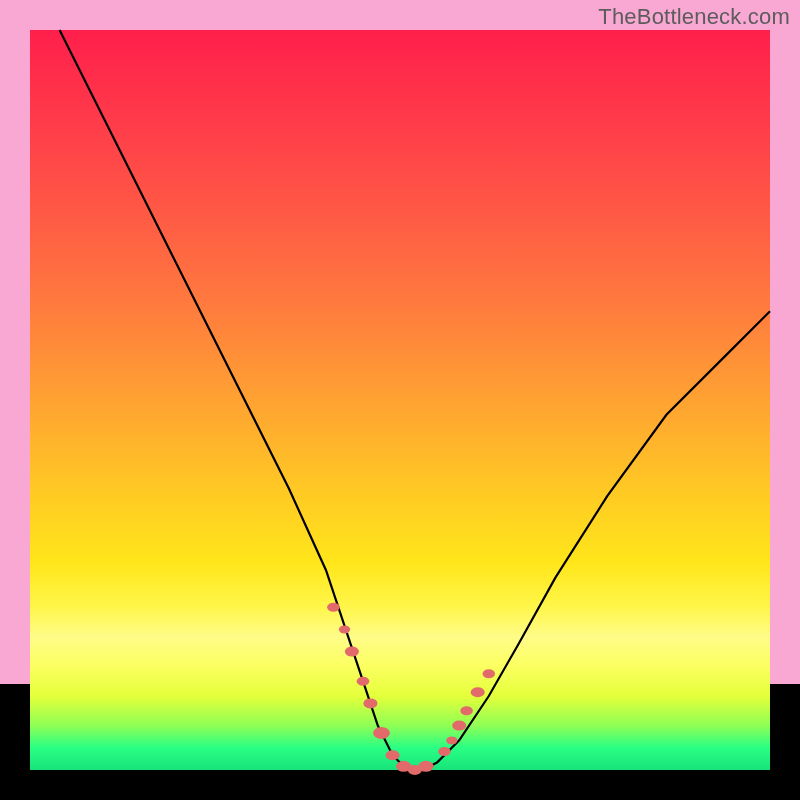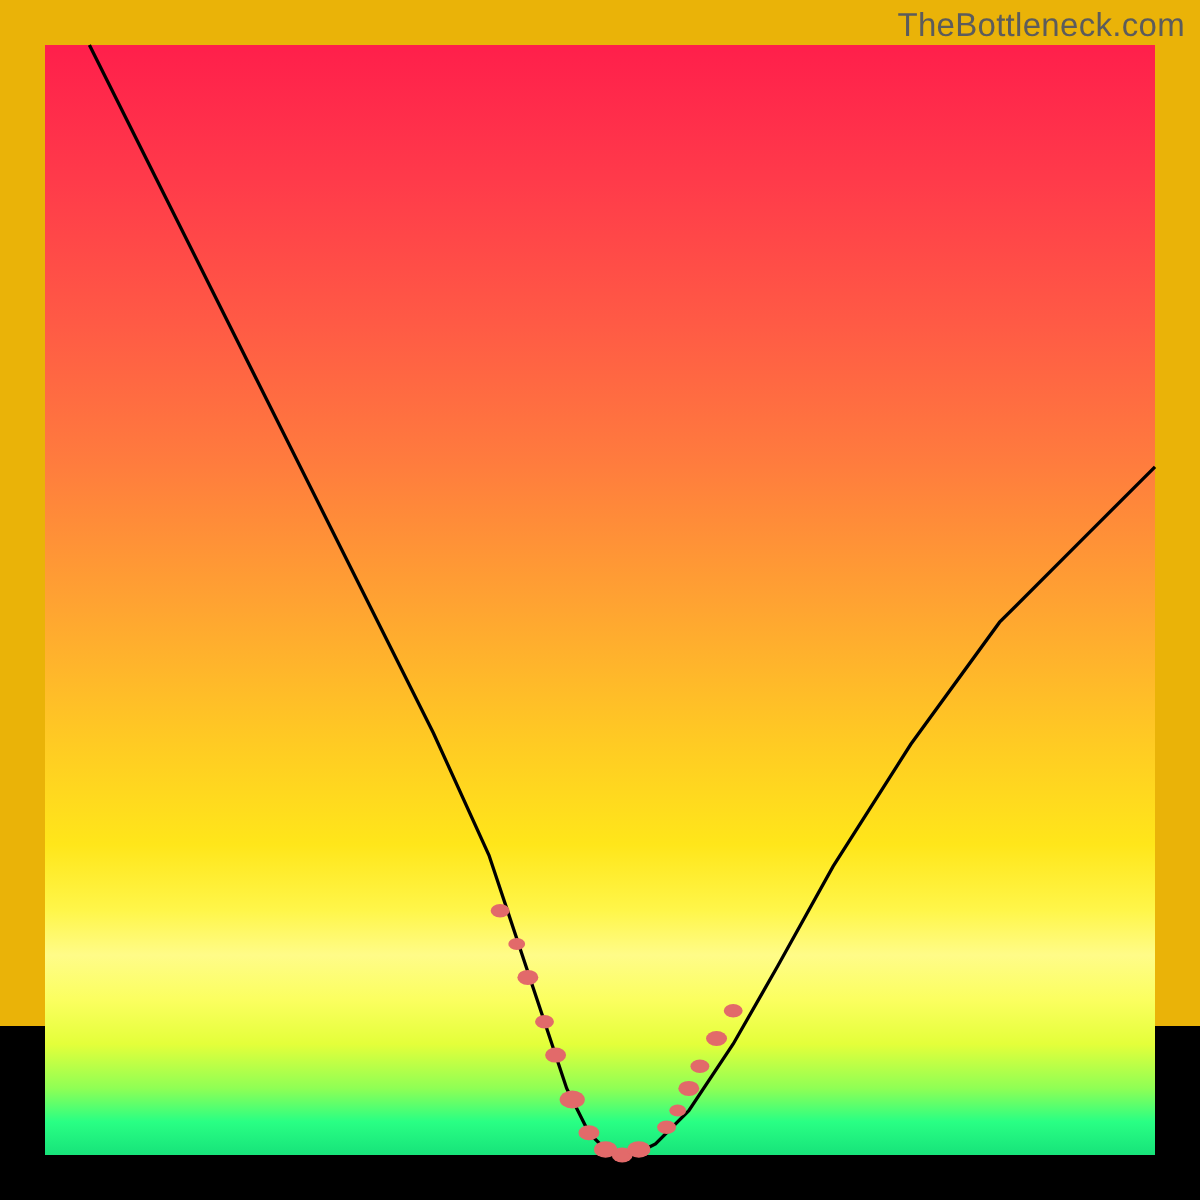--- a/index.html
+++ b/index.html
@@ -10,21 +10,21 @@
     background: #000;
     overflow: hidden;
     font-family: Arial, Helvetica, sans-serif;
   }
   .frame {
     position: absolute;
     left: 0;
     top: 0;
     width: 800px;
     height: 684px;
-    background: #eab308;
+    background: #f9a8d4;
   }
   .plot-area {
     position: absolute;
     left: 30px;
     top: 30px;
     width: 740px;
     height: 740px;
     
     background: linear-gradient(
       to bottom,

